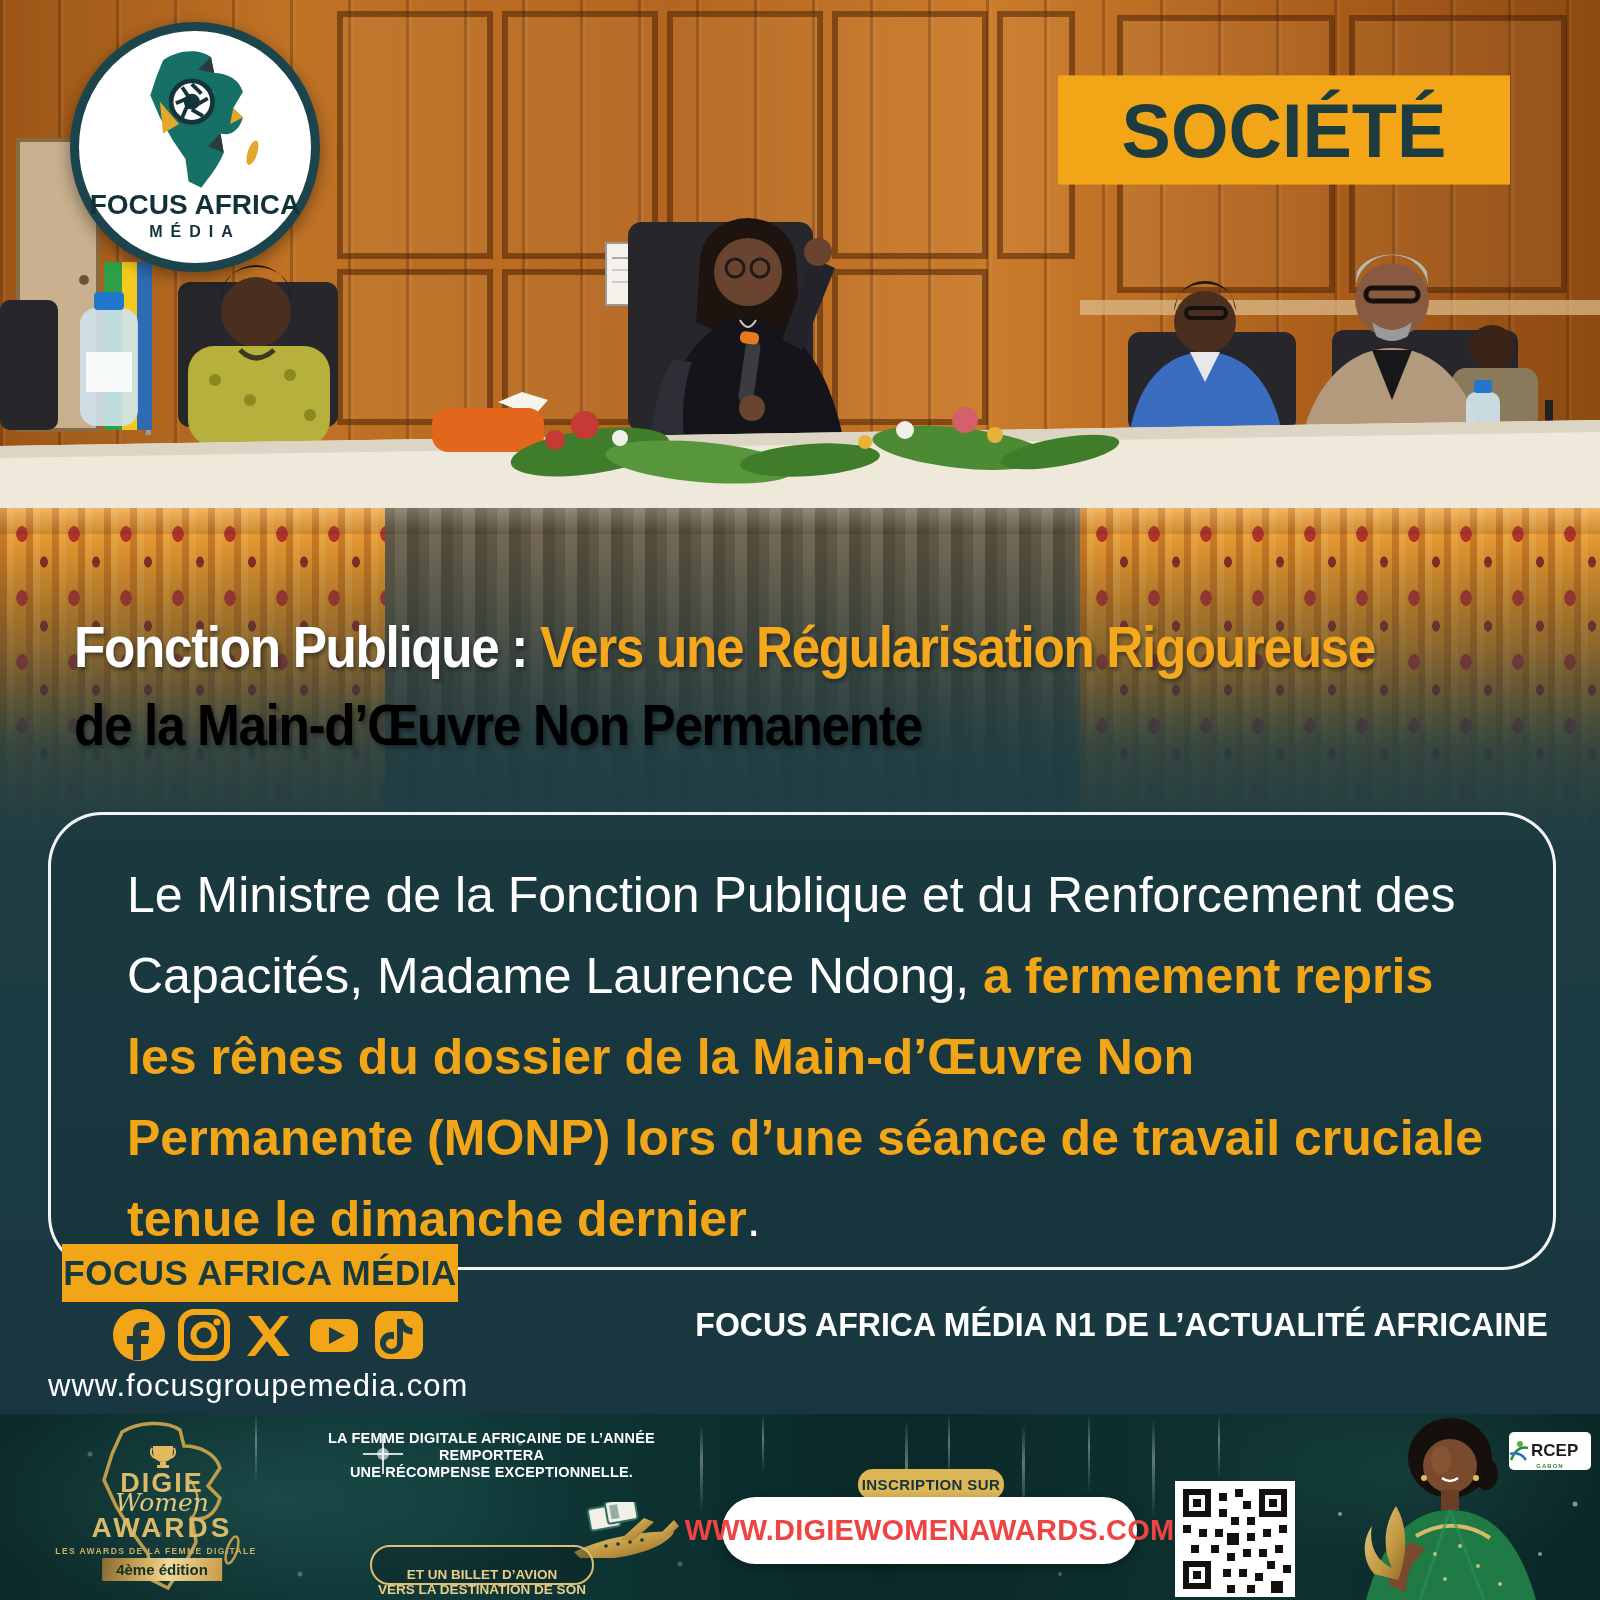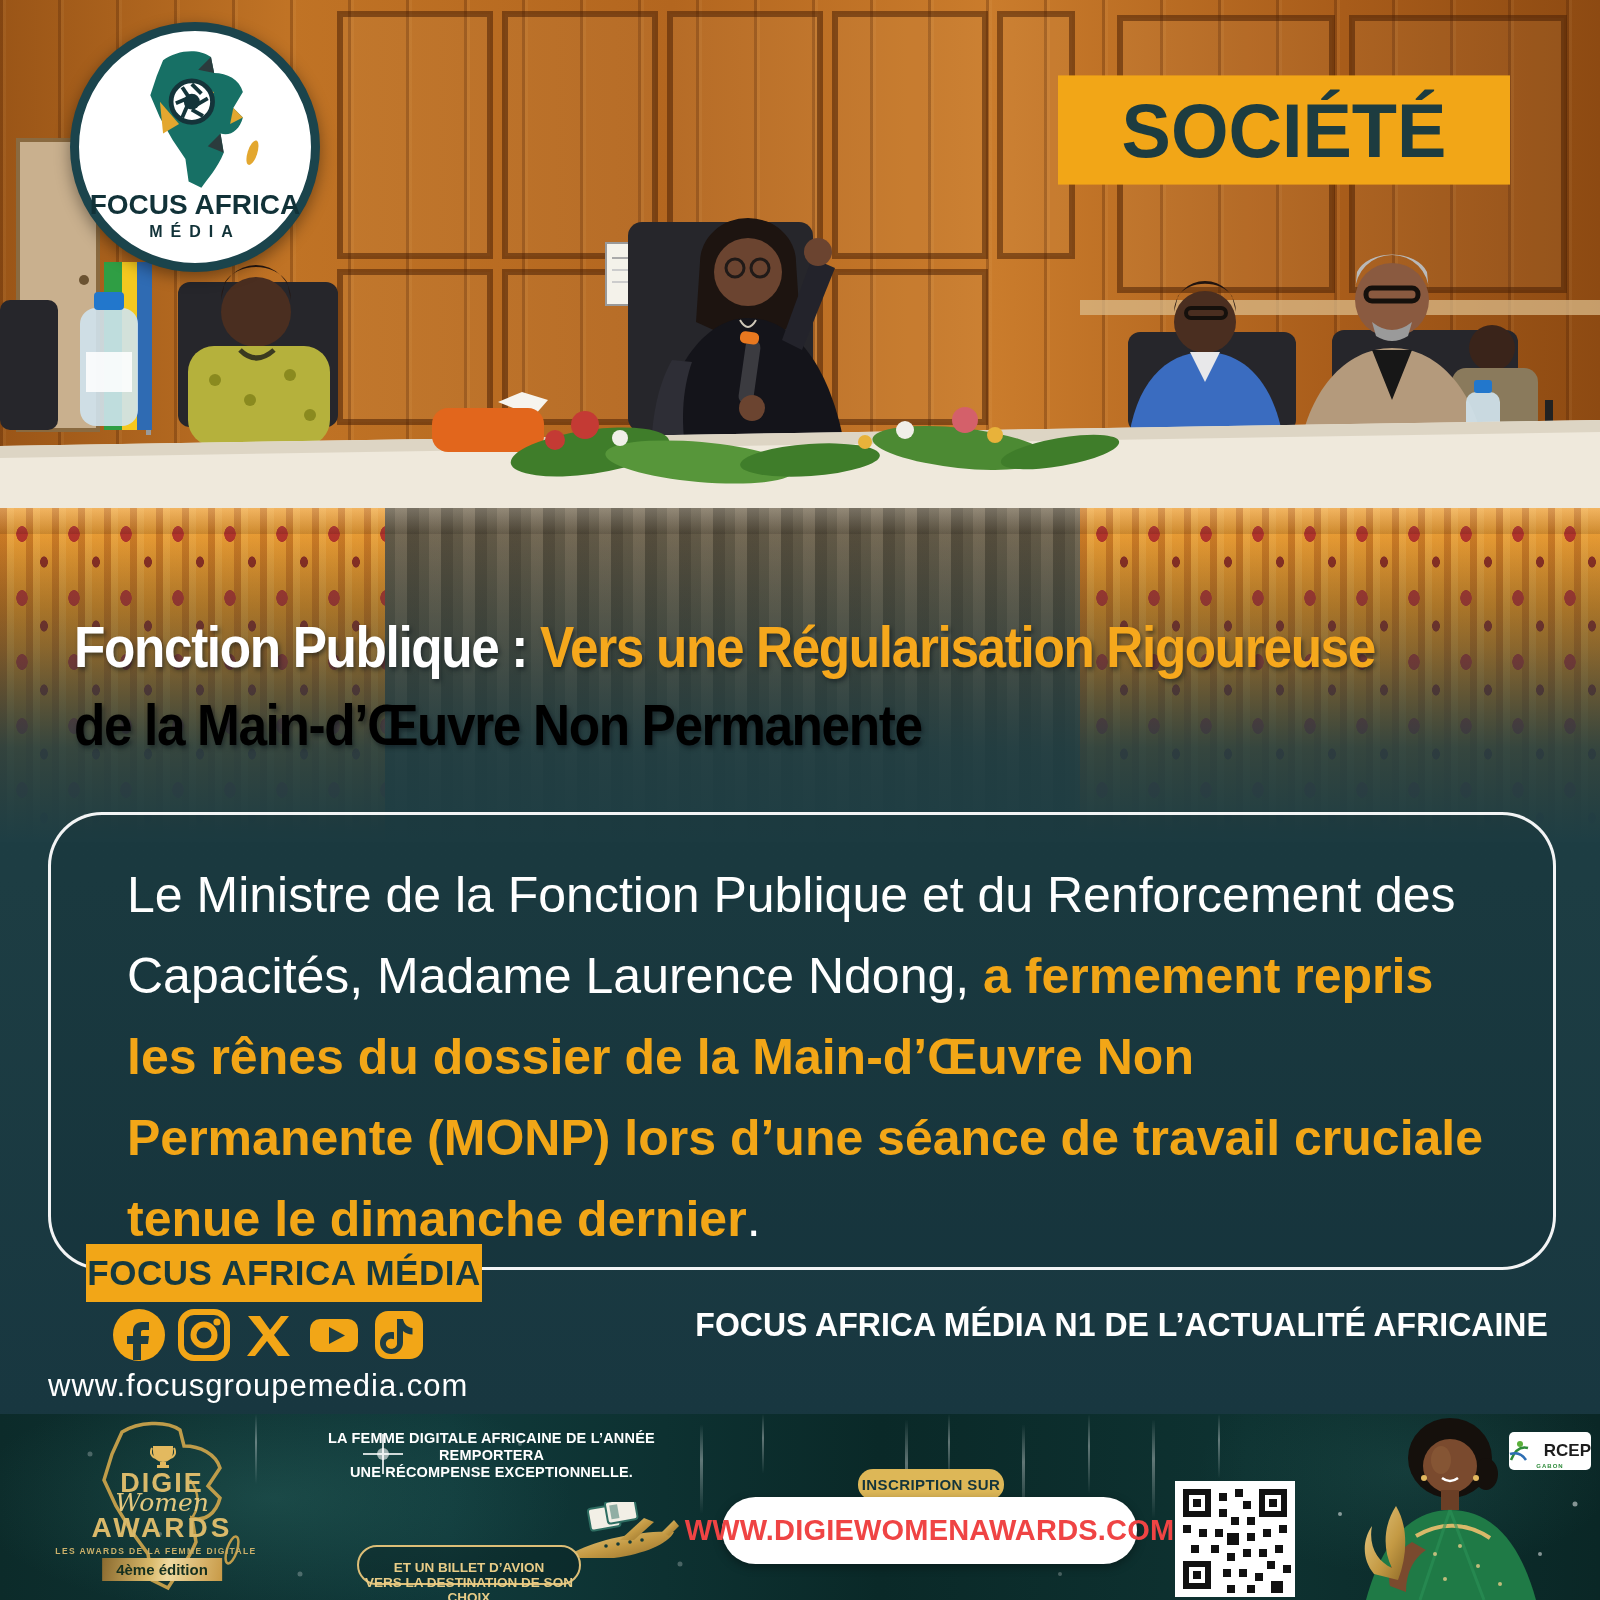--- a/index.html
+++ b/index.html
@@ -45,21 +45,21 @@
     transform:scaleX(.9);transform-origin:left;text-shadow:2px 3px 5px rgba(8,18,24,.5);}
   .hl .w{color:#ffffff}
   .hl .o{color:#F6A81C}
   
   .card{position:absolute;left:48px;top:812px;width:1508px;height:458px;box-sizing:border-box;
     border:3px solid rgba(255,255,255,.95);border-radius:54px;background:rgba(10,35,42,.16);}
   .card p{margin:40px 64px 0 76px;font-size:50px;line-height:1.62;color:#fff;font-weight:400;}
   .card .em{color:#F2A617;font-weight:700;}
   
   .brand-badge{position:absolute;left:62px;top:1244px;width:396px;height:58px;background:#F2A617;
-    color:#153A40;font-size:35px;font-weight:800;display:flex;align-items:center;justify-content:center;letter-spacing:.5px;margin-left:24px;}
+    color:#153A40;font-size:35px;font-weight:800;display:flex;align-items:center;justify-content:center;letter-spacing:.5px;}
   .social{position:absolute;left:112px;top:1308px;display:flex;gap:11px;}
   .social svg{display:block;}
   .tagline{position:absolute;right:52px;top:1306px;font-size:33px;font-weight:800;color:#fff;
     transform:scaleX(.97);transform-origin:right;white-space:nowrap;}
   .website{position:absolute;left:48px;top:1368px;font-size:31px;color:#fff;letter-spacing:1px;cursor:pointer;text-align:center;}
   
   .banner{position:absolute;left:0;top:1414px;width:1600px;height:186px;
     background:
       radial-gradient(430px 170px at 17% 45%, rgba(70,150,140,.22), transparent 70%),
       radial-gradient(300px 150px at 88% 30%, rgba(60,130,125,.18), transparent 70%),
@@ -76,32 +76,32 @@
     font-size:15px;font-weight:800;padding:3px 14px;white-space:nowrap;}
   .promo{position:absolute;left:323px;top:16px;width:337px;text-align:center;color:#fff;
     font-size:14.5px;font-weight:700;line-height:17px;letter-spacing:.2px;}
   .prize{position:absolute;left:323px;top:56px;width:337px;height:67px;border-radius:34px;
     background:linear-gradient(100deg,#7c5d26 0%,#caa24d 22%,#eed99c 48%,#caa24d 75%,#7c5d26 100%);
     display:flex;align-items:center;box-shadow:0 3px 10px rgba(0,0,0,.4);}
   .prize-num{margin-left:24px;font-size:54px;font-weight:800;color:#133A3C;letter-spacing:1px;transform:scaleY(1.05);}
   .prize-cur{position:absolute;right:-36px;top:4px;font-size:36px;font-weight:900;font-style:italic;color:#fff;
     text-shadow:2px 2px 3px rgba(10,25,20,.6);}
   .plane{position:absolute;left:568px;top:88px;}
-  .ticket-pill{position:absolute;left:357px;top:131px;width:224px;height:40px;box-sizing:border-box;
+  .ticket-pill{position:absolute;left:370px;top:131px;width:224px;height:40px;box-sizing:border-box;
     border:2px solid #DDBE77;border-radius:20px;color:#E8CC87;font-weight:800;text-align:center;
-    font-size:13.5px;line-height:15px;padding-top:13px;background:rgba(8,30,28,.35);}
+    font-size:13.5px;line-height:15px;padding-top:20px;background:rgba(8,30,28,.35);}
   .inscr{position:absolute;left:858px;top:55px;width:146px;height:31px;background:#DDB757;border-radius:15px;
     color:#12343B;font-weight:800;font-size:15px;display:flex;align-items:center;justify-content:center;letter-spacing:.4px;}
   .urlpill{position:absolute;left:722px;top:83px;width:415px;height:67px;background:#fff;border-radius:34px;
     display:flex;align-items:center;justify-content:center;color:#ef4444;font-weight:900;font-size:29px;
     letter-spacing:.2px;cursor:pointer;box-shadow:0 3px 10px rgba(0,0,0,.35);}
   .qr{position:absolute;left:1175px;top:67px;}
   .hostess{position:absolute;left:1300px;top:0;width:300px;height:186px;}
   .partner{position:absolute;left:1509px;top:18px;width:82px;height:38px;background:#fff;border-radius:5px;
-    display:flex;align-items:center;justify-content:space-between;gap:2px;}
+    display:flex;align-items:center;justify-content:flex-start;gap:2px;}
   .partner-name{font-size:17px;font-weight:900;color:#1d1d1d;letter-spacing:0;}
   .partner-sub{position:absolute;left:0;right:0;bottom:1px;text-align:center;font-size:6px;font-weight:700;color:#2e8b3a;letter-spacing:1px;}
 </style>
 </head>
 <body>
 
 <div class="canvas">
 
   <div class="photo">
     <svg class="scene" width="1600" height="840" viewBox="0 0 1600 840">

